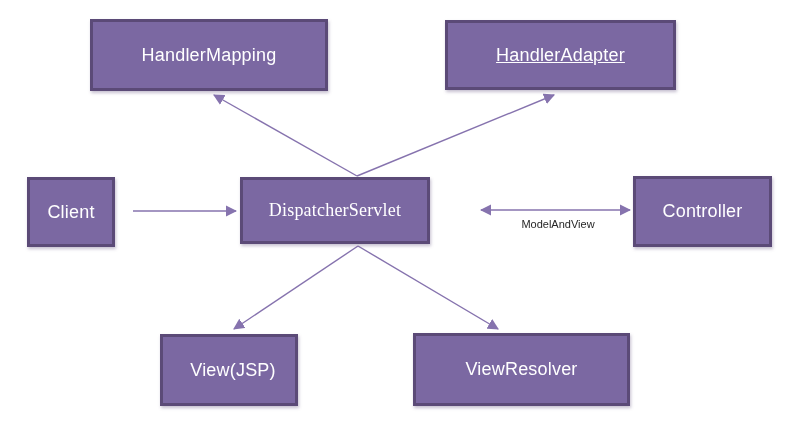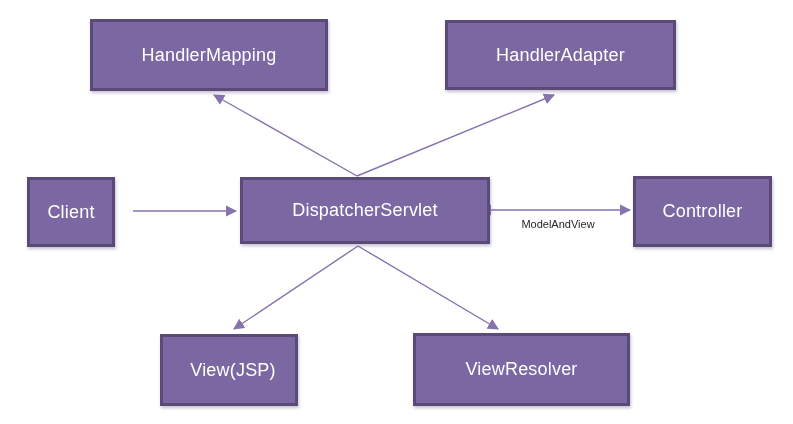--- a/index.html
+++ b/index.html
@@ -74,29 +74,29 @@
 
     <line x1="358" y1="246" x2="234" y2="329" style="stroke: var(--arrow); stroke-width: 1.4;" marker-end="url(#arrowhead)"></line>
 
     <line x1="358" y1="246" x2="498" y2="329" style="stroke: var(--arrow); stroke-width: 1.4;" marker-end="url(#arrowhead)"></line>
   </svg>
 
   <div class="node" style="left:90px; top:19px; width:238px; height:72px;">
     <span>HandlerMapping</span>
   </div>
 
-  <div class="node" style="left:445px; top:20px; width:231px; height:70px;">
+  <div class="node" style="left:445px; top:20px; width:231px; height:70px;text-decoration:underline;">
     <span>HandlerAdapter</span>
   </div>
 
   <div class="node" style="left:27px; top:177px; width:88px; height:70px;">
     <span>Client</span>
   </div>
 
-  <div class="node" style="left:240px; top:177px; width:250px; height:67px;">
+  <div class="node" style="left:240px; top:177px; width:190px; height:67px;font-family:Liberation Serif, serif;">
     <span>DispatcherServlet</span>
   </div>
 
   <div class="node" style="left:633px; top:176px; width:139px; height:71px;justify-content:center;">
     <span>Controller</span>
   </div>
 
   <div class="node" style="left:160px; top:334px; width:138px; height:72px;padding-left:8px;">
     <span>View(JSP)</span>
   </div>

